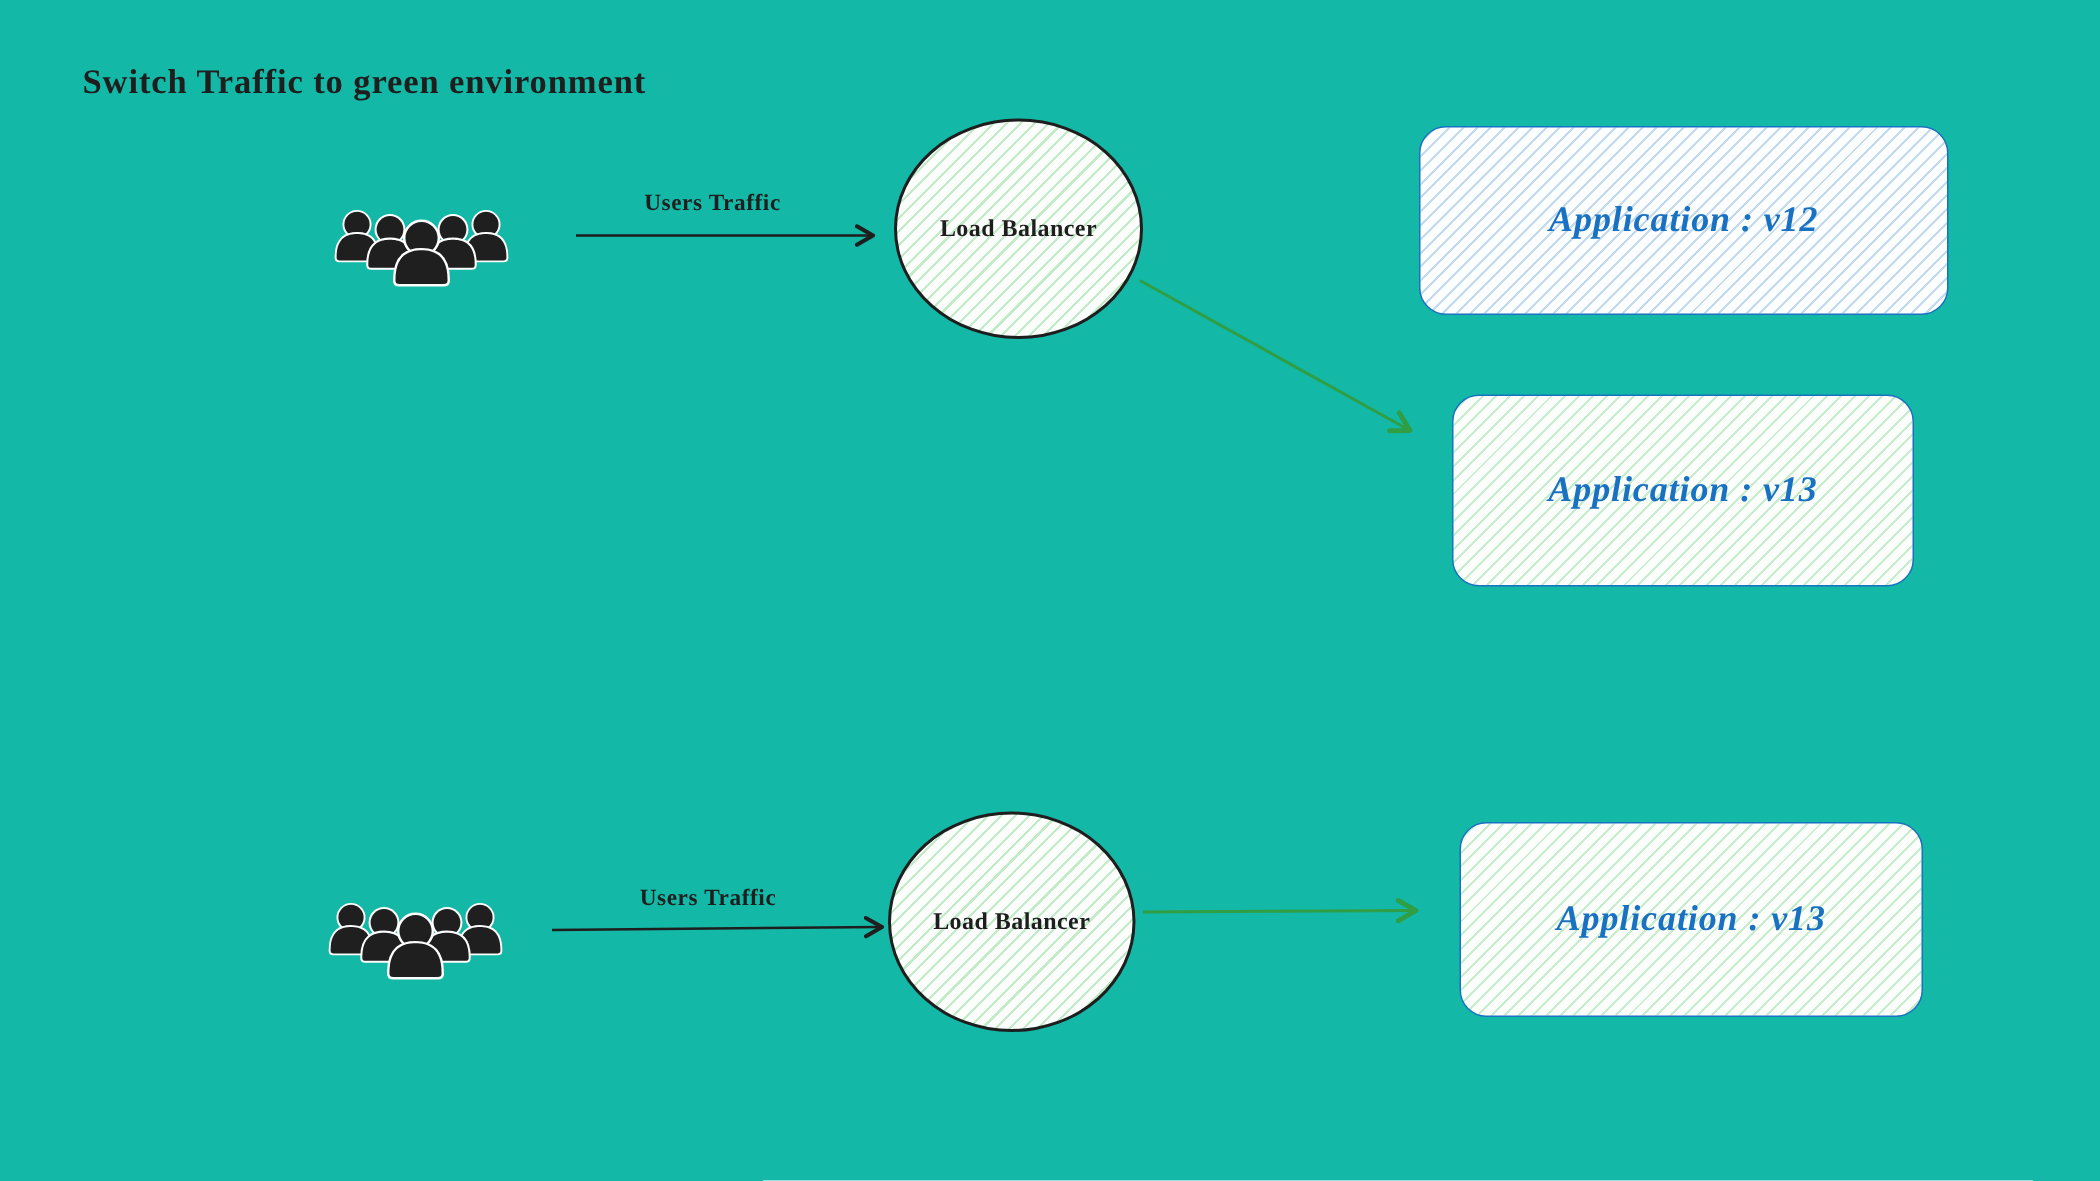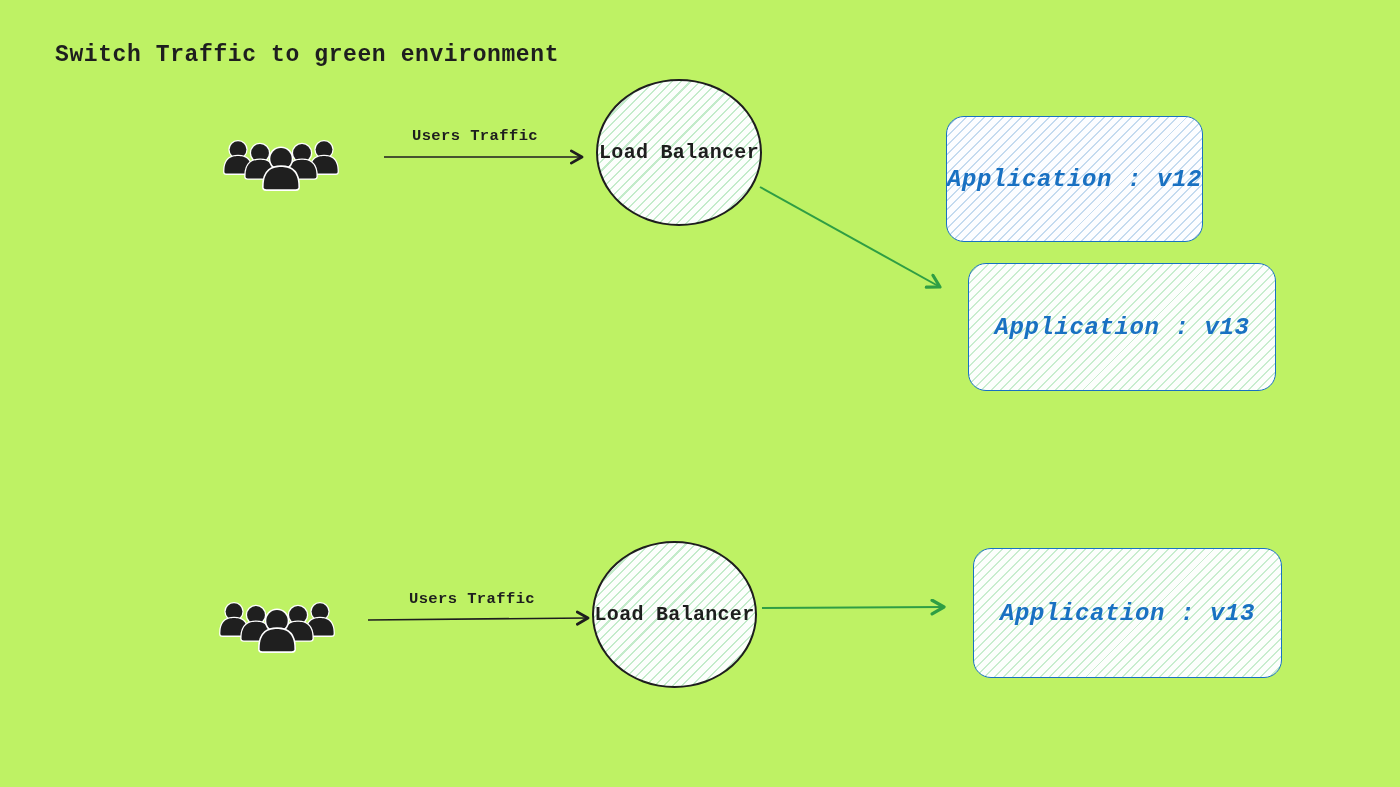--- a/index.html
+++ b/index.html
@@ -1,21 +1,21 @@
 <!DOCTYPE html>
 <html><head>
 <meta charset="utf-8">
 <style>
   html, body { margin: 0; padding: 0; background: #ffffff; }
   #canvas {
     position: relative;
     width: 1400px;
     height: 787px;
-    background: #bef264;
-    font-family: Liberation Mono, monospace;
+    background: #14b8a6;
+    font-family: Liberation Serif, serif;
     color: #1e1e1e;
     overflow: hidden;
   }
   .abs { position: absolute; }
 
   .sec-title {
     font-size: 23px;
     font-weight: 700;
     letter-spacing: 0.6px;
     color: #1e1e1e;
@@ -42,21 +42,21 @@
     background-image: repeating-linear-gradient(
       135deg,
       rgba(64, 192, 87, 0.30) 0px,
       rgba(64, 192, 87, 0.30) 1.5px,
       transparent 1.5px,
       transparent 6.5px
     );
     box-sizing: border-box;
   }
   .lb-label {
-    font-size: 20px;
+    font-size: 16px;
     font-weight: 600;
     letter-spacing: 0.3px;
     color: #1e1e1e;
     white-space: nowrap;
   }
 
   .app-box {
     border: 1.7px solid #1971c2;
     border-radius: 18px;
     display: flex;
@@ -120,21 +120,21 @@
     <use href="#person" transform="translate(86,40) scale(0.85)" fill="#1f1f1f" stroke="#ffffff" stroke-width="3.2" style="paint-order:stroke"></use>
     <use href="#person" transform="translate(65,48) scale(1.02)" fill="#1f1f1f" stroke="#ffffff" stroke-width="3.2" style="paint-order:stroke"></use>
   </svg>
 
   <div class="abs traffic-label" style="left:475px; top:127px;">Users Traffic</div>
 
   <div class="abs lb-circle" style="left:596px; top:79px; width:166px; height:147px;">
     <span class="lb-label">Load Balancer</span>
   </div>
 
-  <div class="abs app-box blue-fill" style="left:946px; top:84px; width:257px; height:126px;margin-top:32px;">
+  <div class="abs app-box blue-fill" style="left:946px; top:84px; width:353px; height:126px;">
     <span class="app-label">Application : v12</span>
   </div>
 
   <div class="abs app-box green-fill" style="left:952px; top:263px; width:308px; height:128px;">
     <span class="app-label">Application : v13</span>
   </div>
 
 
   <svg class="abs users-svg" style="left:212px; top:586px;" width="130" height="80" viewBox="0 0 130 80">
     <use href="#person" transform="translate(22,36) scale(0.80)" fill="#1f1f1f" stroke="#ffffff" stroke-width="3.2" style="paint-order:stroke"></use>

